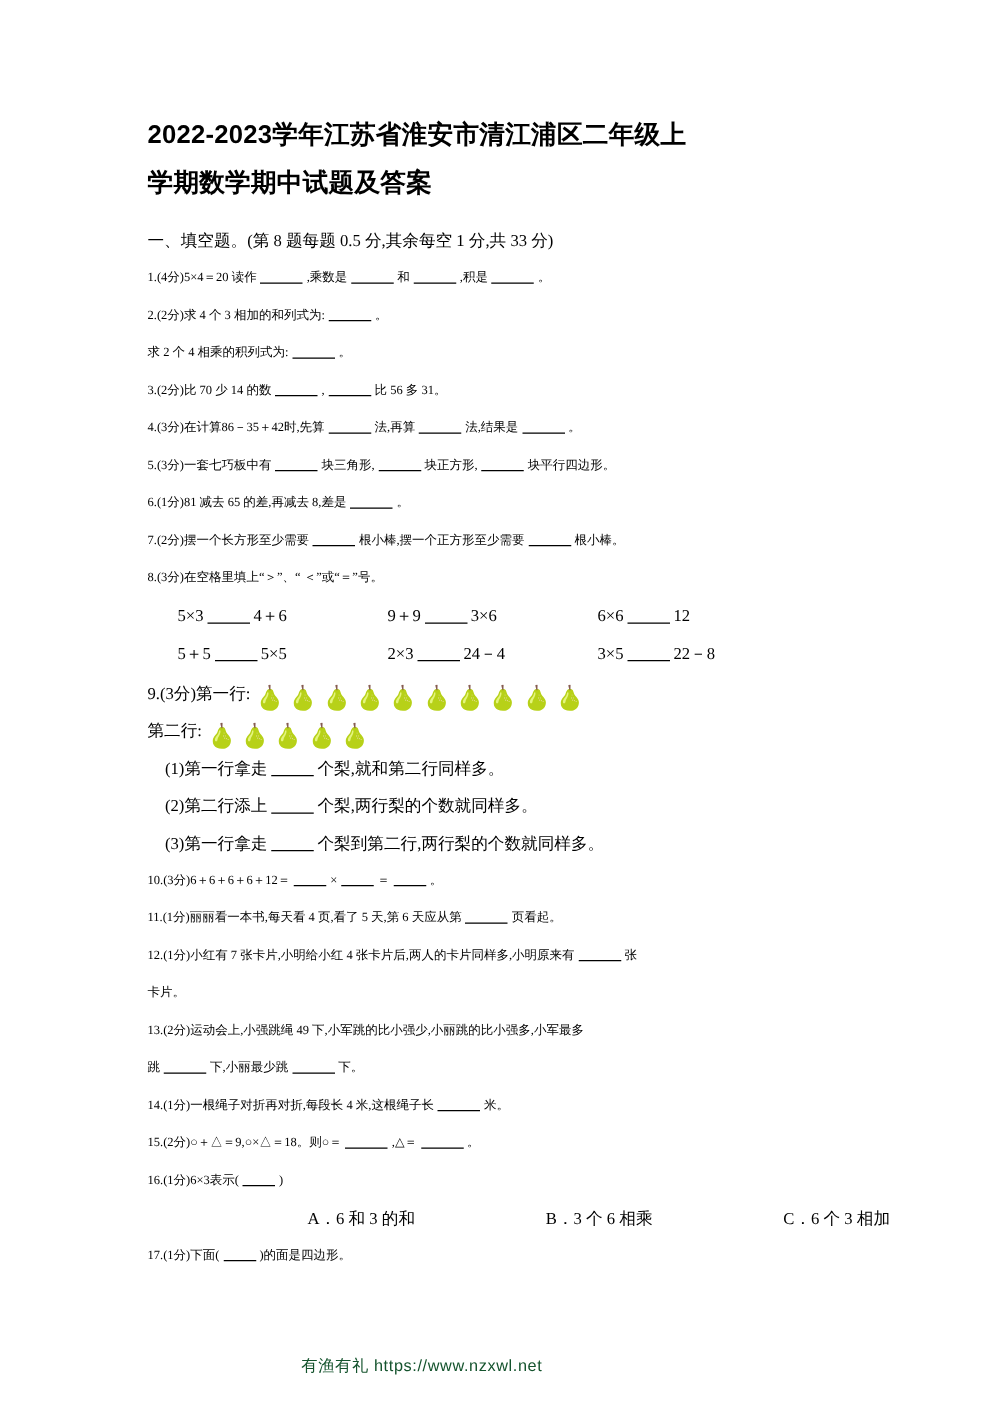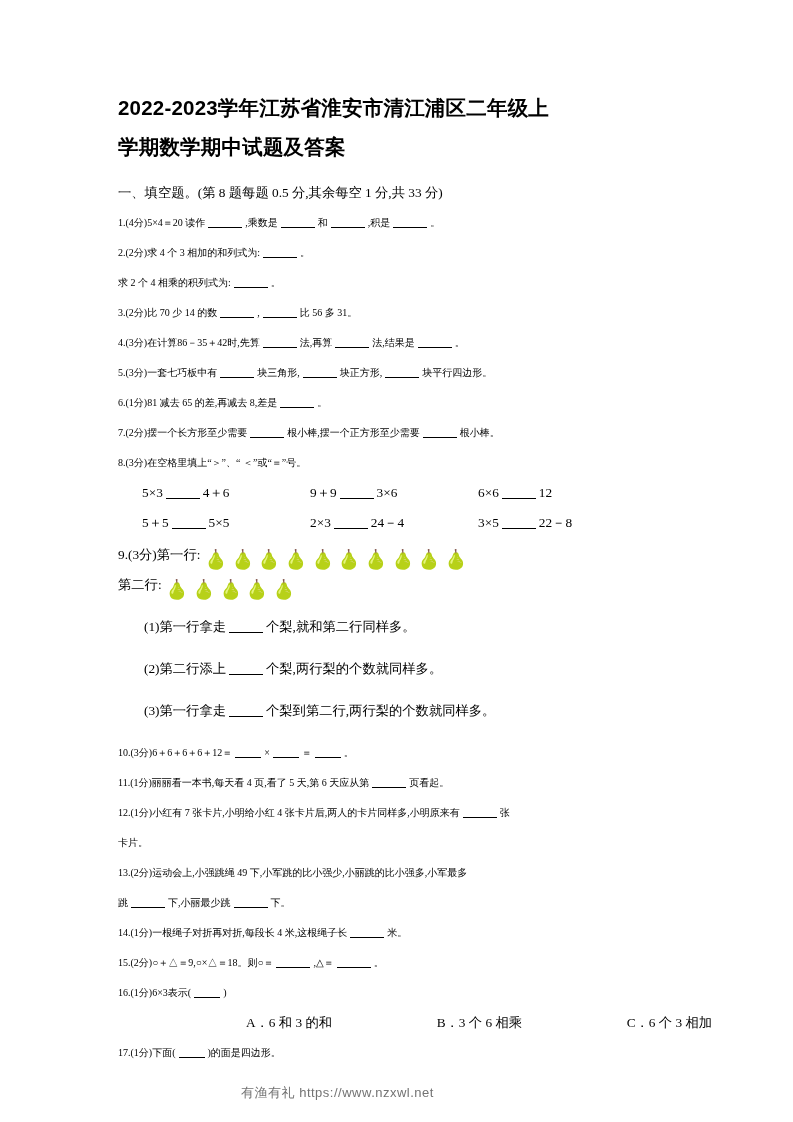--- a/index.html
+++ b/index.html
@@ -38,21 +38,21 @@
   }
   .q {
     font-size: 10px;
     line-height: 30px;
     margin: 0;
     white-space: normal;
   }
   .sub {
     font-size: 13.3px;
     line-height: 30px;
-    margin: 12px;
+    margin: 0;
     padding-left: 14px;
   }
   .blank {
     display: inline-block;
     border-bottom: 1px solid #000;
     min-width: 34px;
     height: 13px;
     margin: 0 3px;
     vertical-align: -2px;
   }
@@ -90,21 +90,21 @@
     align-items: flex-end;
   }
   .footer {
     position: absolute;
     left: 0;
     right: 0;
     bottom: 20px;
     text-align: center;
     font-family: "Liberation Sans", sans-serif;
     font-size: 13px;
-    color: #737373;
+    color: #14532d;
     letter-spacing: 0.5px;
   }
   .pearline-wrap {
     margin-top: 2px;
   }
 </style>
 </head>
 <body>
 
 <div class="page">

